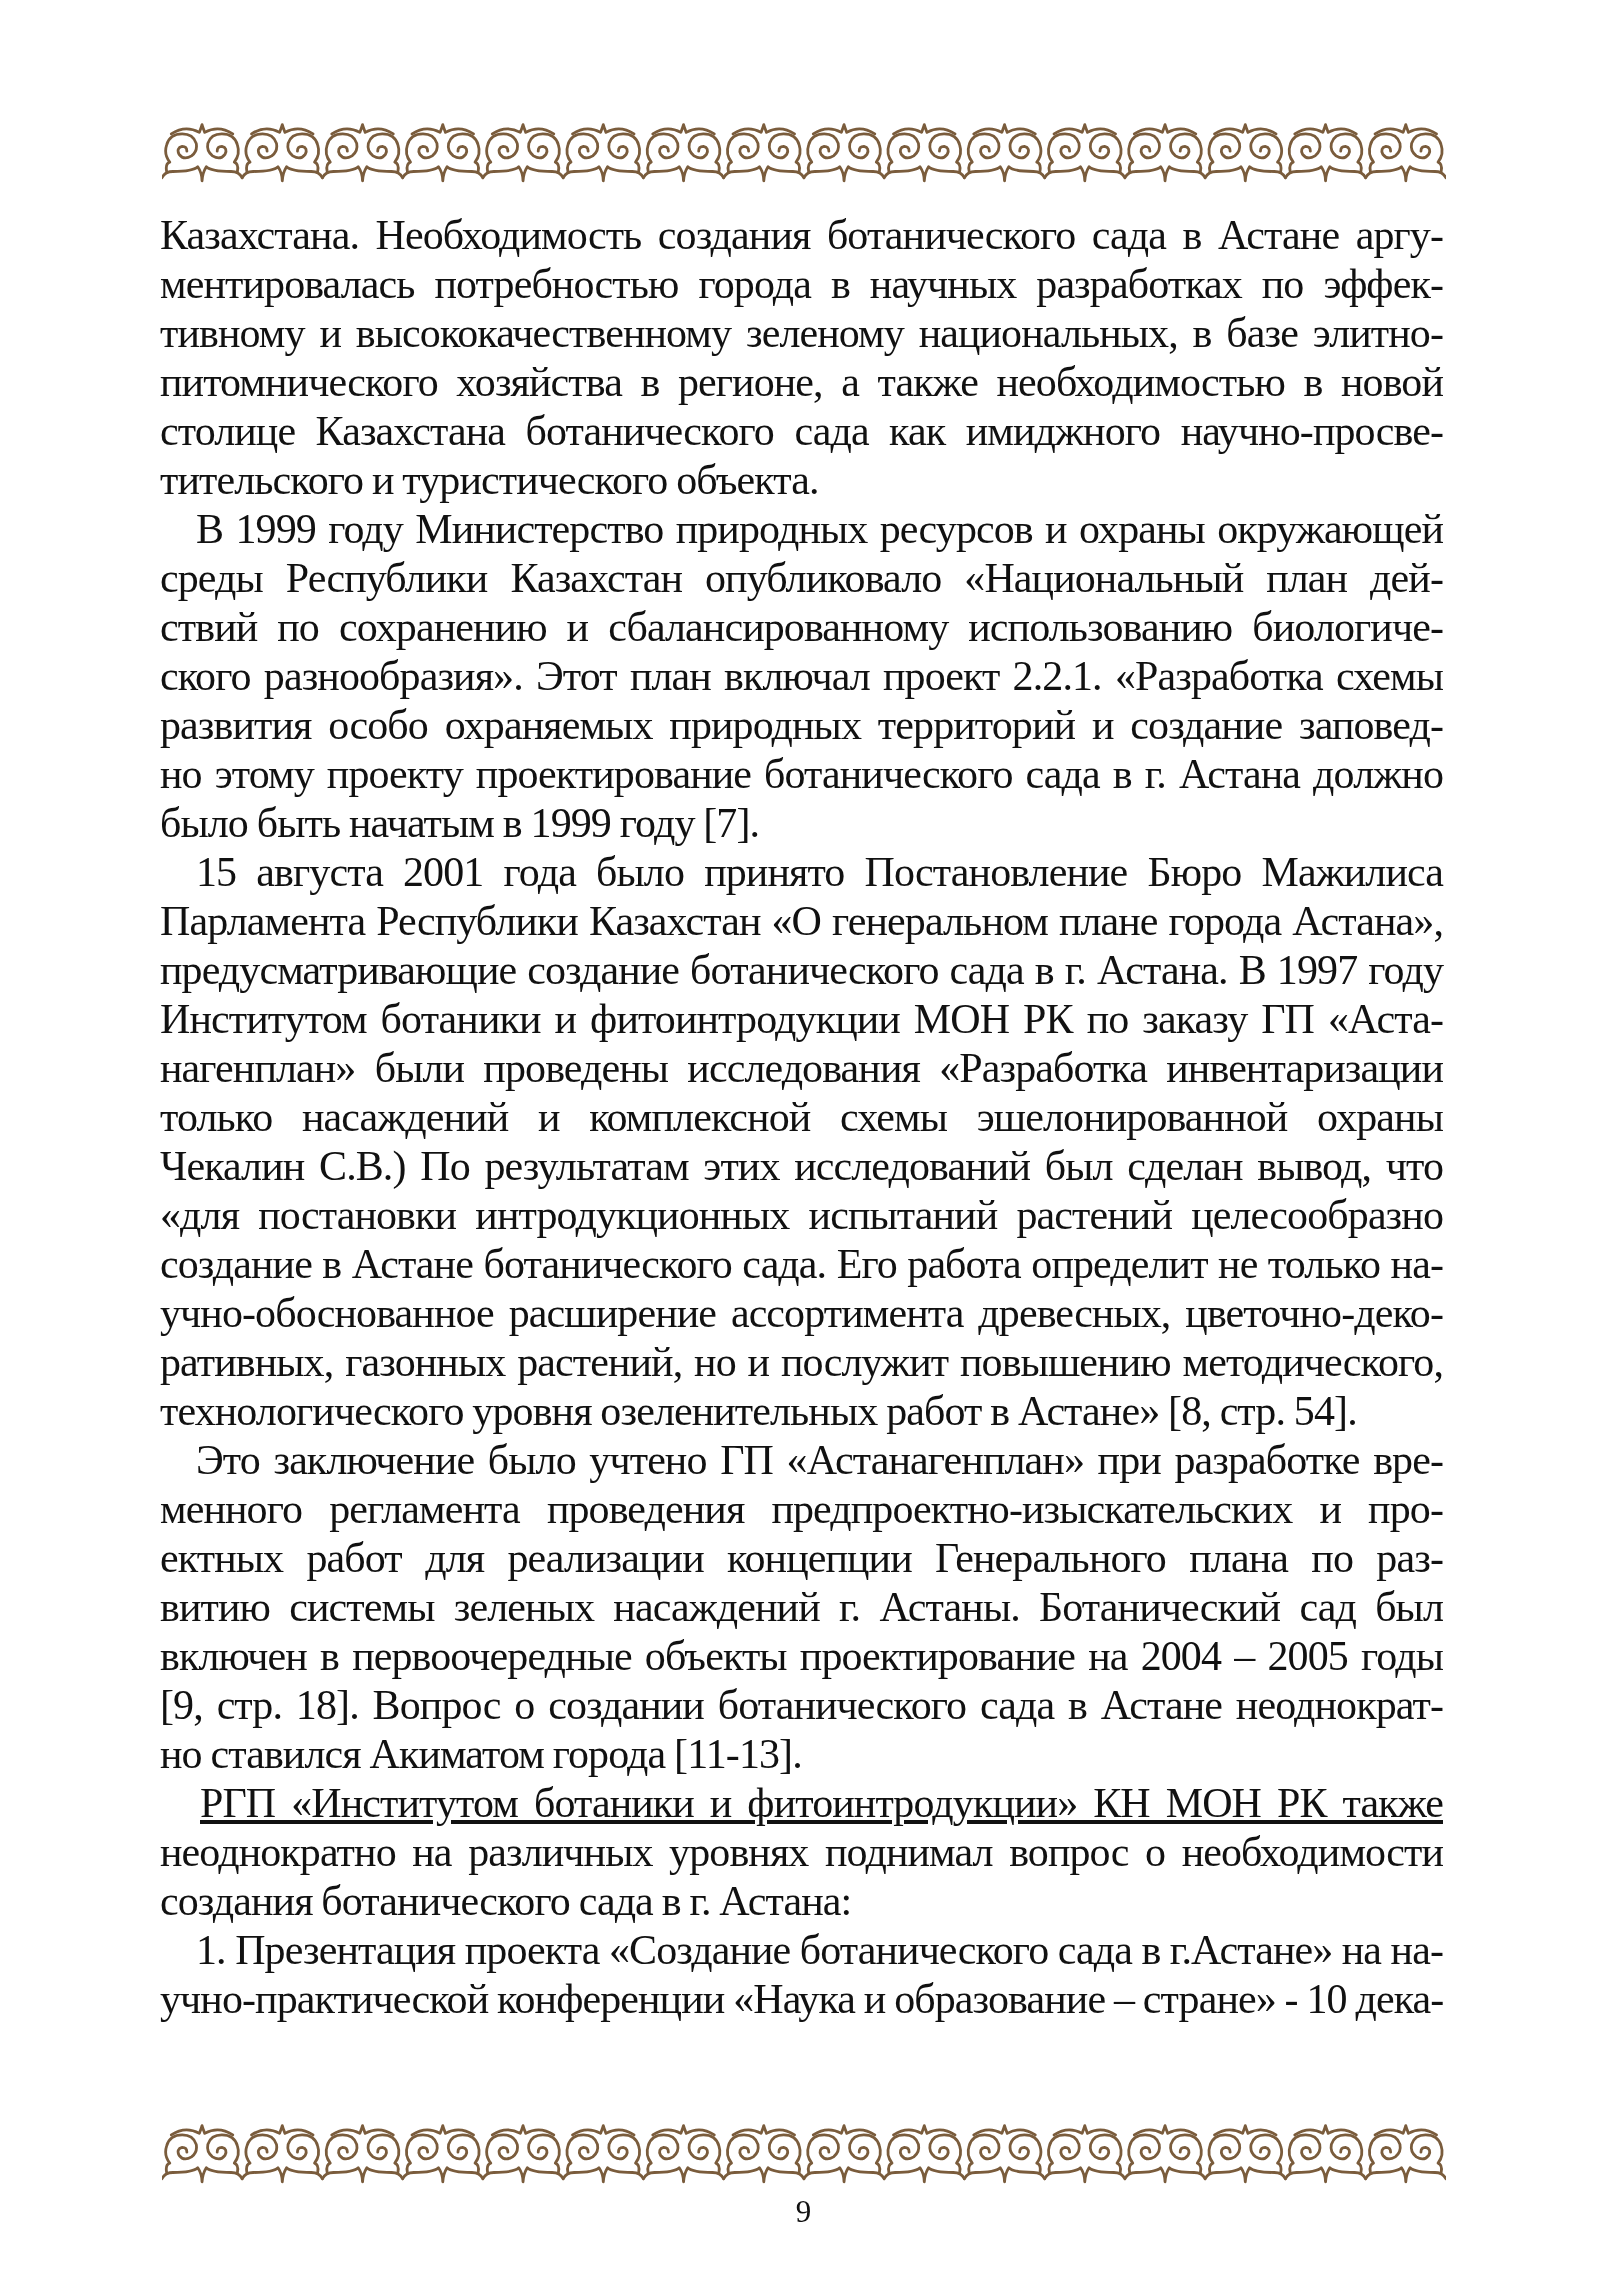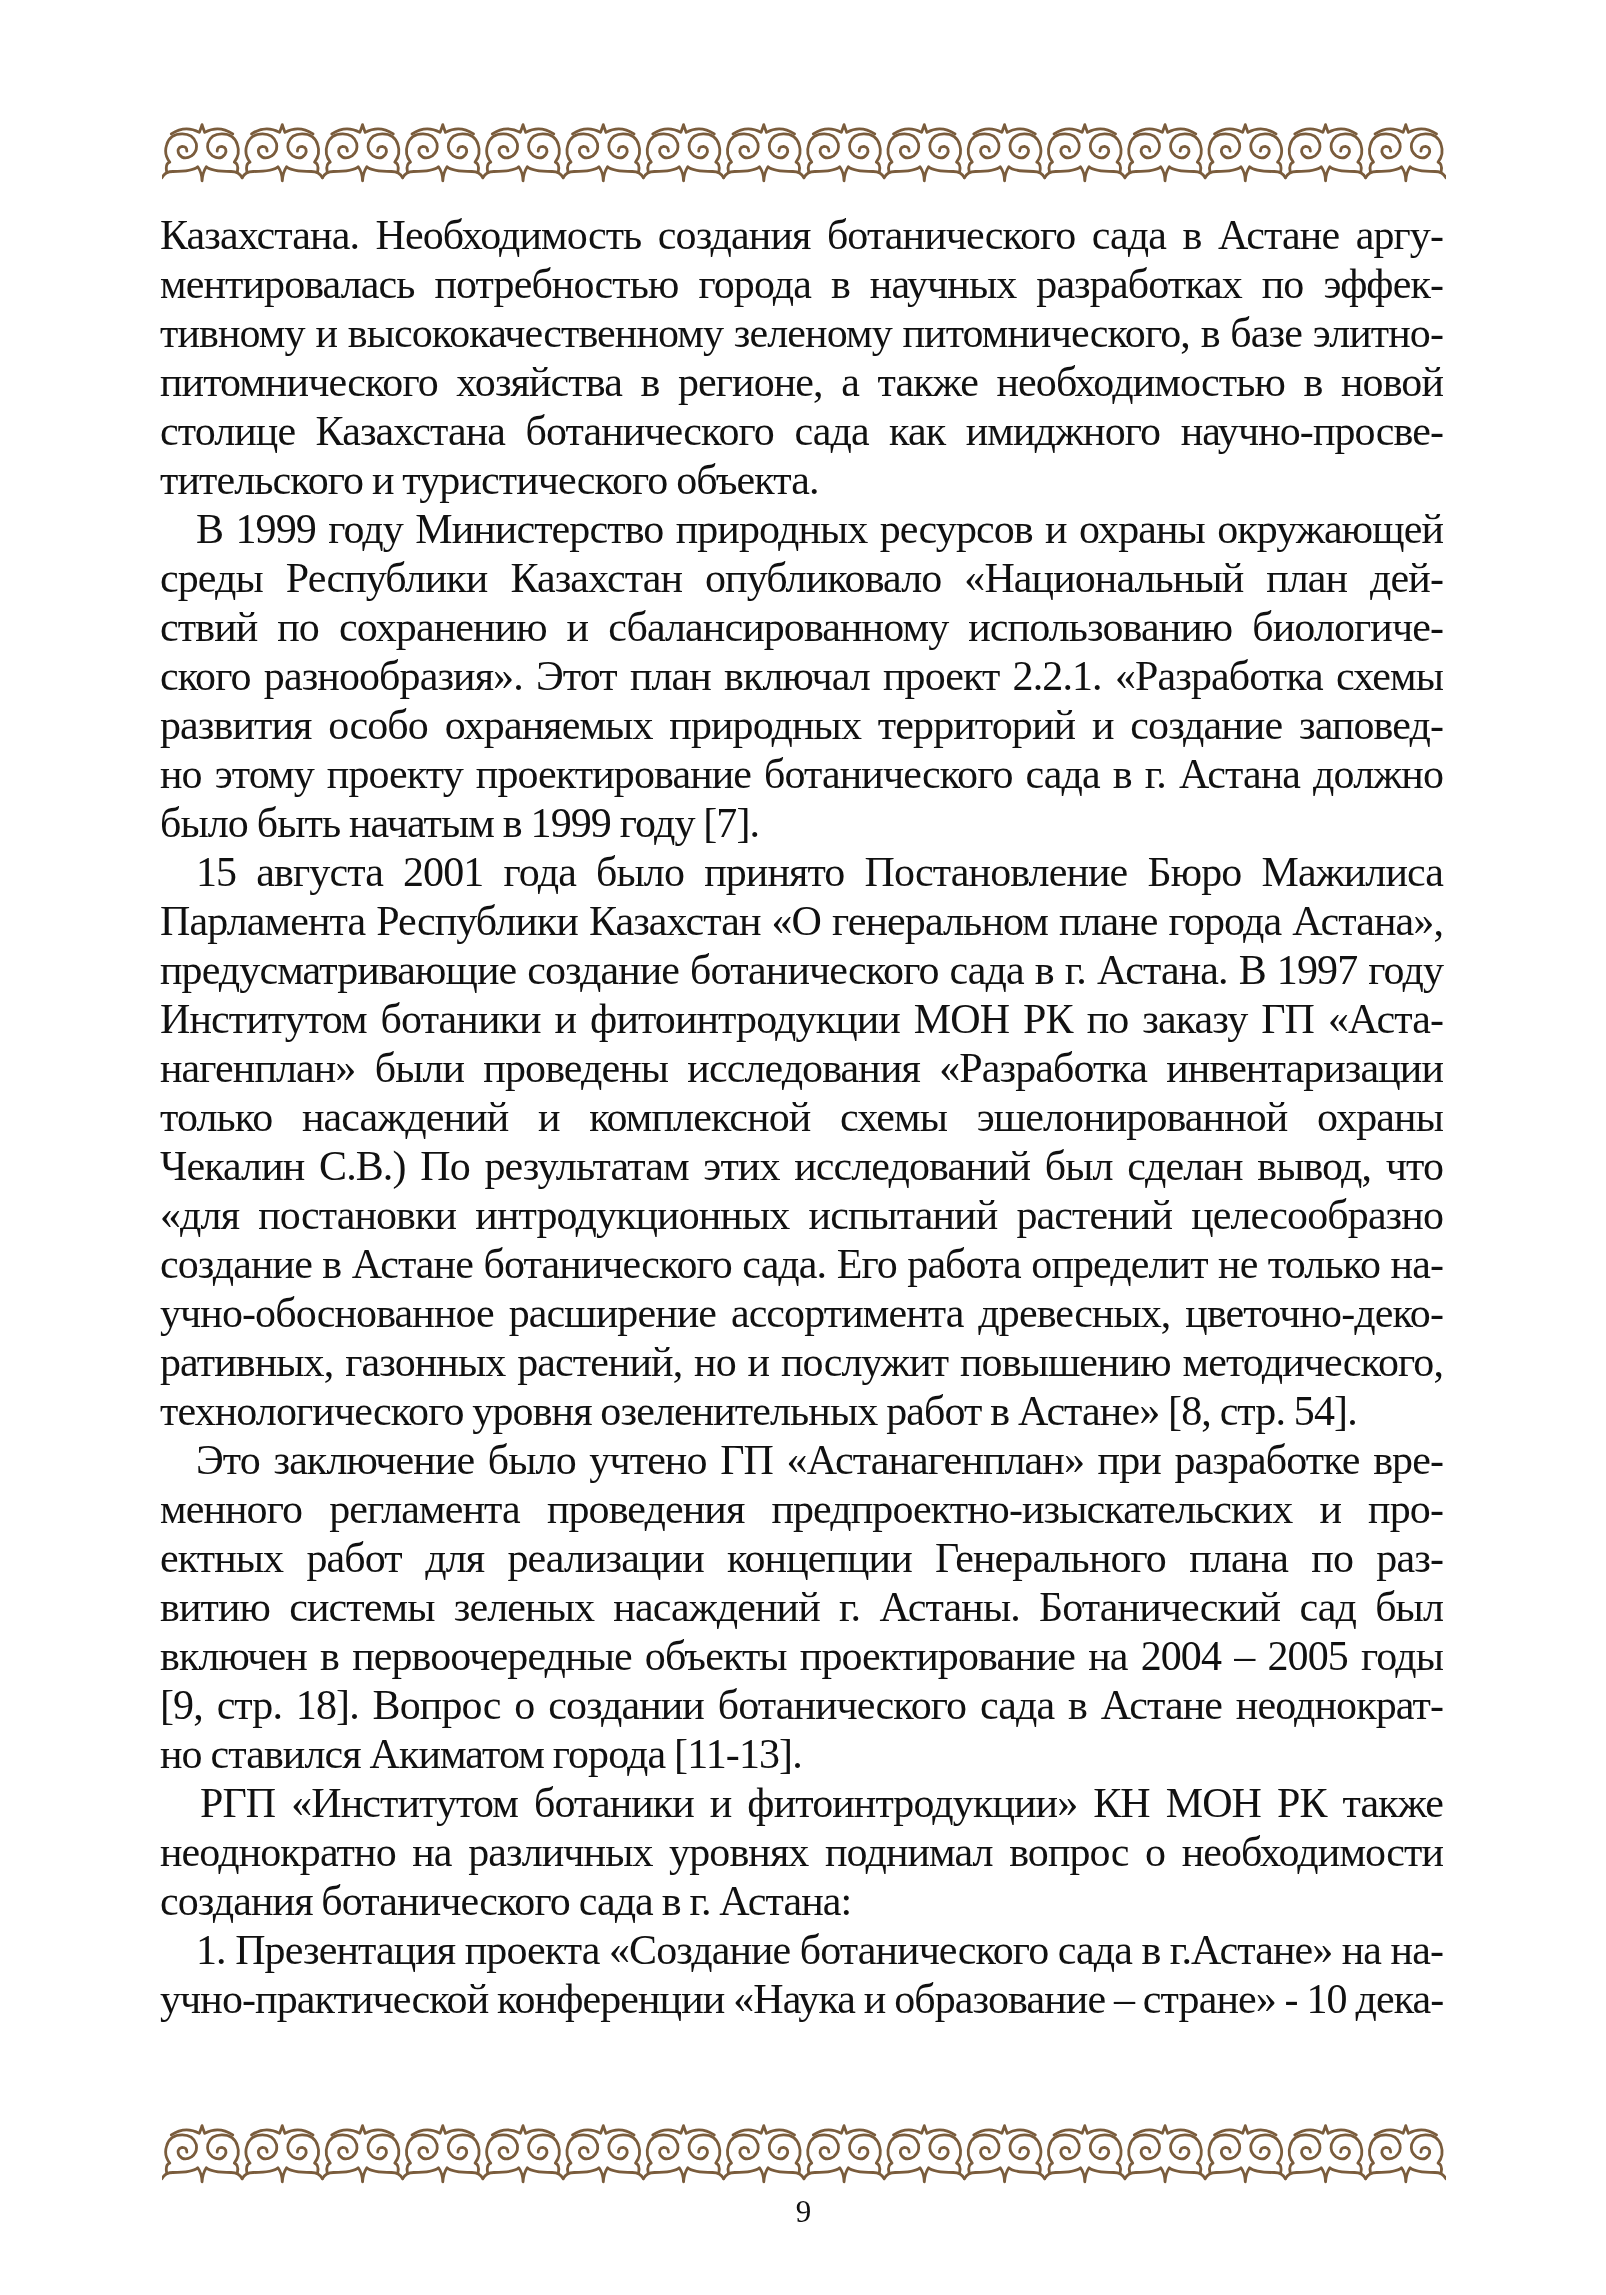--- a/index.html
+++ b/index.html
@@ -48,20 +48,21 @@
       transform-origin: left center;
     }
     .text-body .line.last {
       text-align-last: left;
     }
     .text-body .line.indent {
       padding-left: 36px;
     }
     .text-body .line.indent-wide {
       padding-left: 40px;
+      text-decoration: underline;
     }
     .page-number {
       position: absolute;
       top: 2194px;
       left: 0;
       width: 1607px;
       text-align: center;
       font-family: "Liberation Serif", "DejaVu Serif", serif;
       font-size: 31px;
       color: #111111;
@@ -136,21 +137,21 @@
       <path d="M1645.75,62 Q1647.75,52 1641.75,50 Q1649.75,40 1645.75,28 Q1641.75,14 1625.75,14 Q1611.75,14 1607.75,26 Q1605.75,36 1613.75,42 Q1623.75,48 1629.75,40 Q1633.75,32 1625.75,30 Q1619.75,30 1619.75,36" fill="none" stroke="#7a5c3c" stroke-width="3.6" stroke-linecap="round" stroke-linejoin="round"></path>
       <path d="M1560.75,14 Q1578.75,2 1596.75,12 Q1599.75,4 1600.25,2 Q1600.75,4 1603.75,12 Q1621.75,2 1639.75,14" fill="none" stroke="#7a5c3c" stroke-width="3.6" stroke-linecap="round" stroke-linejoin="round"></path>
       <path d="M1548.75,70 Q1552.75,62 1562.75,62 Q1588.75,62 1594.75,56 Q1600.25,64 1600.25,74 Q1600.75,64 1605.75,56 Q1611.75,62 1637.75,62 Q1647.75,62 1651.75,70" fill="none" stroke="#7a5c3c" stroke-width="3.6" stroke-linecap="round" stroke-linejoin="round"></path>
     </svg>
 </div>
 
 <div class="text-body" id="text-body">
     <div>
       <span class="line">Казахстана. Необходимость создания ботанического сада в Астане аргу-</span>
       <span class="line">ментировалась потребностью города в научных разработках по эффек-</span>
-      <span class="line">тивному и высококачественному зеленому питомнического, в базе элитно-</span>
+      <span class="line">тивному и высококачественному зеленому национальных, в базе элитно-</span>
       <span class="line">питомнического хозяйства в регионе, а также необходимостью в новой</span>
       <span class="line">столице Казахстана ботанического сада как имиджного научно-просве-</span>
       <span class="line last">тительского и туристического объекта.</span>
     </div>
     <div>
       <span class="line indent">В 1999 году Министерство природных ресурсов и охраны окружающей</span>
       <span class="line">среды Республики Казахстан опубликовало «Национальный план дей-</span>
       <span class="line">ствий по сохранению и сбалансированному использованию биологиче-</span>
       <span class="line">ского разнообразия». Этот план включал проект 2.2.1. «Разработка схемы</span>
       <span class="line">развития особо охраняемых природных территорий и создание заповед-</span>

